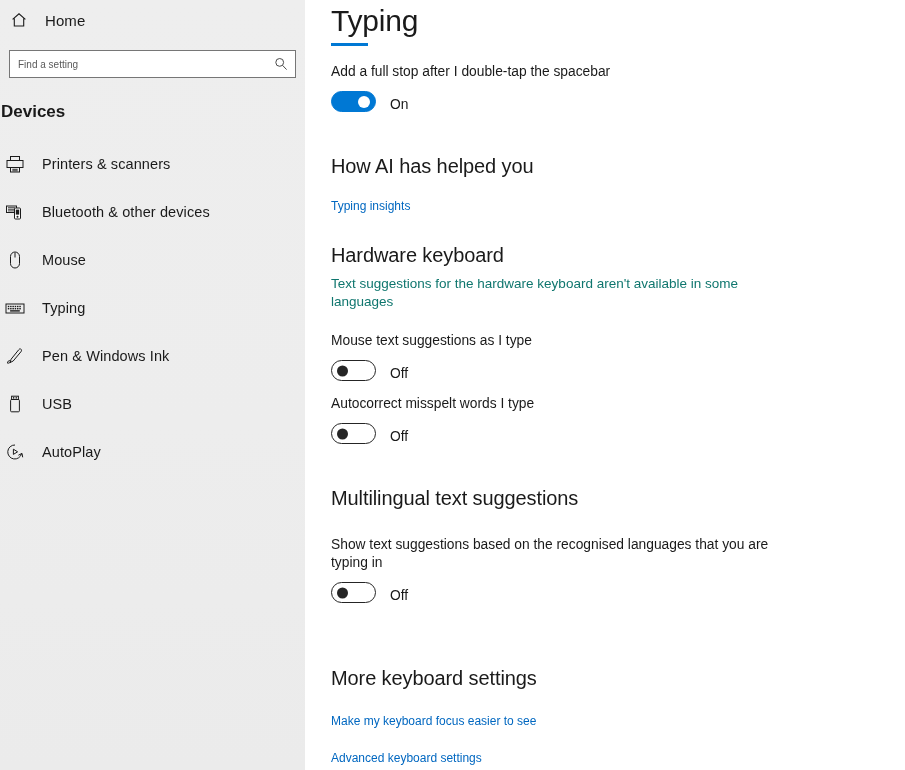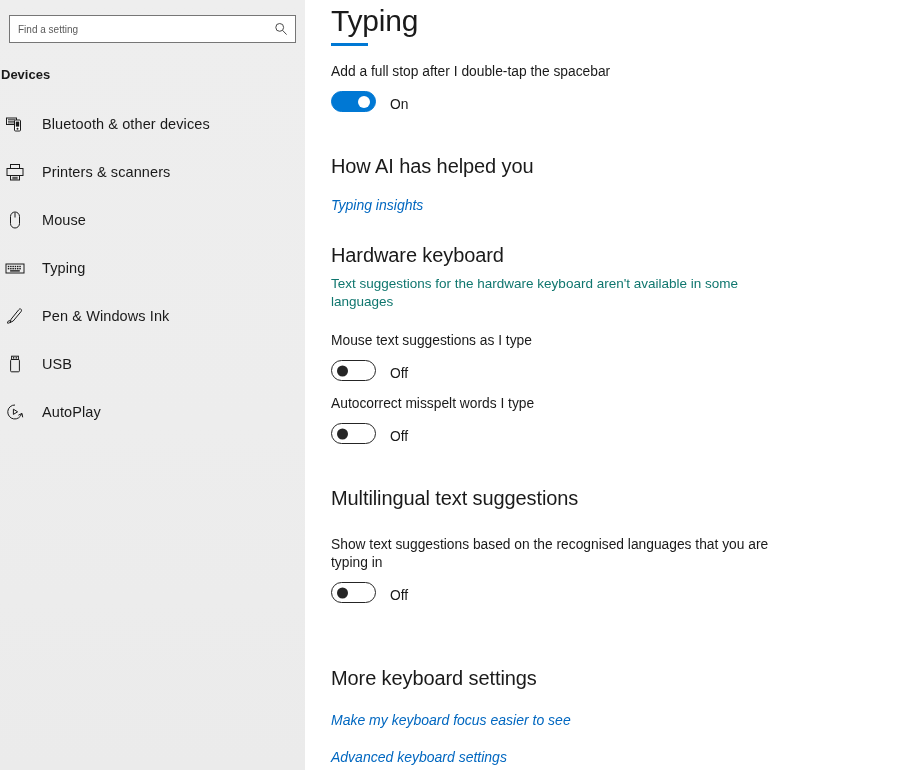--- a/index.html
+++ b/index.html
@@ -33,21 +33,21 @@
   .search-box input {
     border: 0; outline: none; background: transparent;
     font-family: "Liberation Sans", sans-serif;
     font-size: 10px; color: #1a1a1a;
     padding: 0 26px 0 8px; width: 100%; height: 100%;
   }
   .search-box input::placeholder { color: #5a5a5a; opacity: 1; }
   .search-ico { position: absolute; right: 7px; top: 50%; transform: translateY(-50%); width: 14px; height: 14px; }
 
   .group-title {
-    font-size: 13px; font-weight: bold; color: #1a1a1a;
+    font-size: 17px; font-weight: bold; color: #1a1a1a;
     padding-left: 1px; margin-top: 24px; margin-left: 0px;
   }
 
   .nav-list { margin-top: 26px; }
   .nav-item {
     display: flex; align-items: center;
     height: 32px; margin-bottom: 16px;
     padding-left: 4px; gap: 16px; cursor: default;
   }
   .nav-item .ico { width: 22px; height: 22px; display: flex; align-items: center; justify-content: center; flex: 0 0 22px; }
@@ -80,75 +80,83 @@
   .toggle-state { font-size: 13.8px; color: #1a1a1a; }
 
   .section-head {
     font-size: 20px; font-weight: normal; color: #1a1a1a;
     letter-spacing: -.1px; line-height: 26px;
   }
   .section-desc {
     font-size: 13.5px; color: #0f766e; line-height: 18px;
     max-width: 425px; margin-top: 7px;
   }
-  .link { font-size: 14px; color: #0067c0; cursor: pointer; display: inline-block; font-style: italic; }
+  .link { font-size: 12px; color: #0067c0; cursor: pointer; display: inline-block; }
 
   .sp-1 { height: 41px; }
   .sp-3 { height: 28px; }
 </style>
 </head>
 <body>
 
 <div id="root">
 
   <div class="sidebar">
 
+    <div class="home-row">
+      <span class="ico">
+        <svg width="18" height="18" viewBox="0 0 18 18">
+            <path d="M2.6 8.4 9 2.8l6.4 5.6M4.3 7.6v7.4h9.4V7.6" fill="none" stroke="#1a1a1a" stroke-width="1.1"></path>
+          </svg>
+      </span>
+      <span class="home-label">Home</span>
+    </div>
 
     <div class="search-wrap">
       <div class="search-box">
         <input type="text" placeholder="Find a setting" style="">
         <span class="search-ico">
           <svg width="14" height="14" viewBox="0 0 14 14">
               <circle cx="5.7" cy="5.4" r="3.9" fill="none" stroke="#4a4a4a" stroke-width="1"></circle>
               <line x1="8.6" y1="8.4" x2="12.6" y2="12.6" stroke="#4a4a4a" stroke-width="1"></line>
             </svg>
         </span>
       </div>
     </div>
 
     <div class="group-title">Devices</div>
 
     <div class="nav-list">
 
       <div class="nav-item">
         <span class="ico">
           <svg width="20" height="20" viewBox="0 0 20 20">
+            <rect x="5.5" y="2.5" width="9" height="4" fill="none" stroke="#1a1a1a" stroke-width="1"></rect>
+            <rect x="2" y="6.5" width="16" height="7" fill="none" stroke="#1a1a1a" stroke-width="1"></rect>
+            <rect x="5.5" y="13.5" width="9" height="4.5" fill="none" stroke="#1a1a1a" stroke-width="1"></rect>
+            <line x1="7.3" y1="15.3" x2="12.7" y2="15.3" stroke="#1a1a1a" stroke-width=".9"></line>
+            <line x1="7.3" y1="16.8" x2="12.7" y2="16.8" stroke="#1a1a1a" stroke-width=".9"></line>
+          </svg>
+        </span>
+        <span class="lbl">Printers &amp; scanners</span>
+      </div>
+
+      <div class="nav-item">
+        <span class="ico">
+          <svg width="20" height="20" viewBox="0 0 20 20">
             <rect x="1.5" y="4" width="10" height="6.5" fill="none" stroke="#1a1a1a" stroke-width="1"></rect>
             <line x1="3" y1="5.7" x2="10" y2="5.7" stroke="#1a1a1a" stroke-width=".8"></line>
             <line x1="3" y1="7.3" x2="10" y2="7.3" stroke="#1a1a1a" stroke-width=".8"></line>
             <line x1="3" y1="8.9" x2="10" y2="8.9" stroke="#1a1a1a" stroke-width=".8"></line>
             <rect x="9.5" y="6" width="6" height="11" rx="1" fill="#ffffff" stroke="#1a1a1a" stroke-width="1"></rect>
             <rect x="10.8" y="7.6" width="3.4" height="5" fill="#1a1a1a"></rect>
             <circle cx="12.5" cy="14.8" r="1" fill="#1a1a1a"></circle>
           </svg>
         </span>
         <span class="lbl">Bluetooth &amp; other devices</span>
-      </div>
-
-      <div class="nav-item">
-        <span class="ico">
-          <svg width="20" height="20" viewBox="0 0 20 20">
-            <rect x="5.5" y="2.5" width="9" height="4" fill="none" stroke="#1a1a1a" stroke-width="1"></rect>
-            <rect x="2" y="6.5" width="16" height="7" fill="none" stroke="#1a1a1a" stroke-width="1"></rect>
-            <rect x="5.5" y="13.5" width="9" height="4.5" fill="none" stroke="#1a1a1a" stroke-width="1"></rect>
-            <line x1="7.3" y1="15.3" x2="12.7" y2="15.3" stroke="#1a1a1a" stroke-width=".9"></line>
-            <line x1="7.3" y1="16.8" x2="12.7" y2="16.8" stroke="#1a1a1a" stroke-width=".9"></line>
-          </svg>
-        </span>
-        <span class="lbl">Printers &amp; scanners</span>
       </div>
 
       <div class="nav-item">
         <span class="ico">
           <svg width="20" height="20" viewBox="0 0 20 20">
             <rect x="5.5" y="2" width="9" height="16" rx="4.5" fill="none" stroke="#1a1a1a" stroke-width="1"></rect>
             <line x1="10" y1="2.8" x2="10" y2="7.5" stroke="#1a1a1a" stroke-width="1"></line>
           </svg>
         </span>
         <span class="lbl">Mouse</span>

